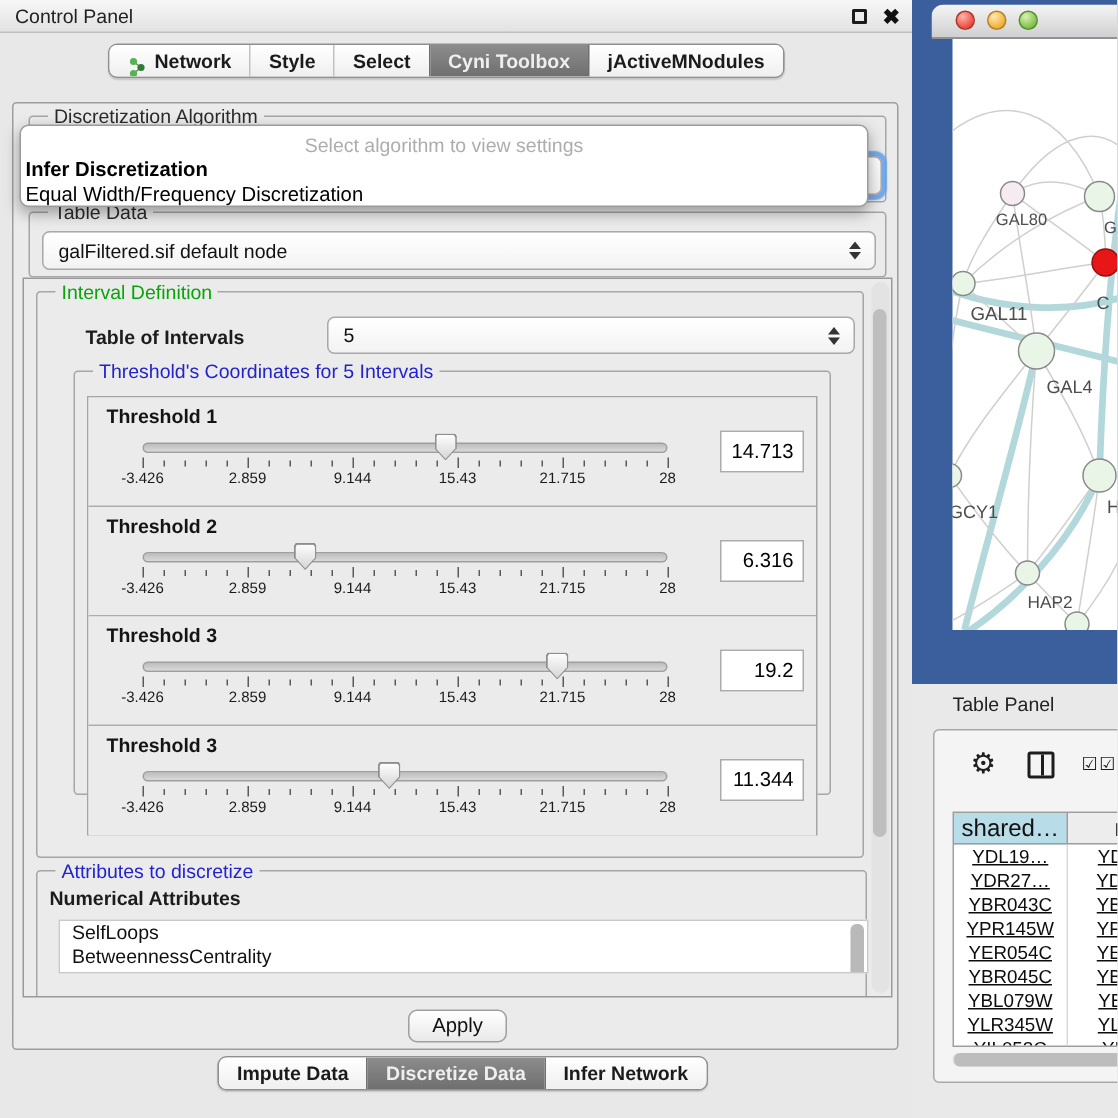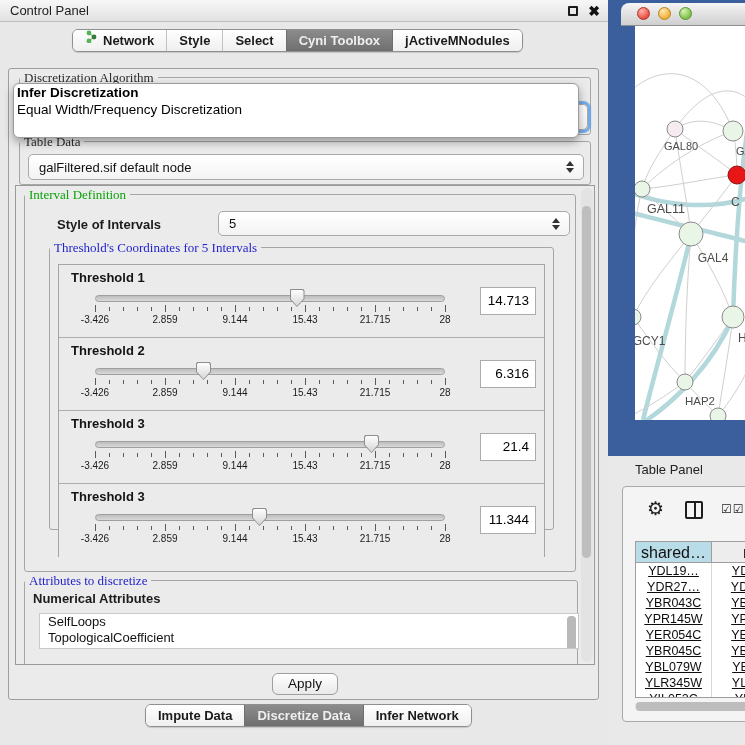--- a/index.html
+++ b/index.html
@@ -10,33 +10,33 @@
   
   .titlebar { position:absolute; left:0; top:0; width:608px; height:22px;
     background:linear-gradient(#F7F7F7,#E2E2E2); border-bottom:1px solid #BDBDBD; }
   .titlebar .title { position:absolute; left:10px; top:0; line-height:22px; font-size:13px; color:#222; }
   .win-float { position:absolute; right:30px; top:6px; width:10px; height:10px; border:2px solid #1b1b1b; border-radius:1px; }
   .win-close { position:absolute; right:8px; top:1px; font-size:14px; font-weight:bold; color:#111; line-height:20px; }
 
   
   .seg-tabs { position:absolute; display:flex; height:23px; border:1px solid #8F8F8F;
     border-radius:6px; overflow:hidden; background:#FBFBFB; box-shadow:0 1px 1px rgba(0,0,0,.15); }
-  .seg { display:flex; align-items:flex-start; gap:5px; padding:0 12px; font-size:13px; font-weight:bold;
+  .seg { display:flex; align-items:flex-end; gap:5px; padding:0 12px; font-size:13px; font-weight:bold;
     color:#1b1b1b; line-height:21px; background:linear-gradient(#FFFFFF,#EFEFEF); white-space:nowrap; }
   .seg + .seg { border-left:1px solid #C2C2C2; }
   .seg.active { background:linear-gradient(#8C8C8C,#6F6F6F); color:#EFEFEF; border-left-color:#6F6F6F; }
   .seg.active + .seg { border-left-color:#6F6F6F; }
 
   
   .main-panel { position:absolute; left:8px; top:68px; width:591px; height:632px;
     border:1px solid #9E9E9E; border-radius:3px; background:#EBEBEB; }
 
   .fieldset { position:absolute; border:1px solid #A6A6A6; border-radius:3px; }
-  .legend { position:absolute; top:-8px; left:0; padding:0 4px; background:#EBEBEB;
-    font-size:13px; color:#2b2b2b; white-space:nowrap;font-family:Liberation Serif, serif; }
+  .legend { position:absolute; top:-8px; left:12px; padding:0 4px; background:#EBEBEB;
+    font-size:13px; color:#2b2b2b; white-space:nowrap; }
   .legend.green { color:#08A408; }
   .legend.blue { color:#2323CD; }
 
   .combo { position:absolute; background:linear-gradient(#FFFFFF,#F3F3F3);
     border:1px solid #A9A9A9; border-radius:5px; font-size:13px; color:#111;
     display:flex; align-items:center; padding-left:10px; }
   .combo .stepper { position:absolute; right:9px; top:50%; transform:translateY(-50%);
     display:flex; flex-direction:column; gap:2px; }
   .combo .stepper i { display:block; width:0; height:0; border-left:4px solid transparent; border-right:4px solid transparent; }
   .combo .stepper i.up { border-bottom:5px solid #333; }
@@ -164,40 +164,41 @@
       <span class="legend">Discretization Algorithm</span>
       <div class="combo focus-ring" style="left:8px; top:26px; width:560px; height:26px;">
         <span class="stepper">
             <i class="up"></i>
             <i class="down"></i>
           </span>
       </div>
     </div>
 
     <div class="popup">
+      <div class="hint">Select algorithm to view settings</div>
       <div class="opt bold">Infer Discretization</div>
       <div class="opt">Equal Width/Frequency Discretization</div>
     </div>
 
     <div class="fieldset" style="left:10px; top:72px; width:572px; height:44px;">
       <span class="legend">Table Data</span>
       <div class="combo" style="left:8px; top:12px; width:556px; height:26px;">
         <span>galFiltered.sif default node</span>
         <span class="stepper">
             <i class="up"></i>
             <i class="down"></i>
           </span>
       </div>
     </div>
 
     <div class="scrollpane">
 
       <div class="fieldset" style="left:8px; top:8px; width:552px; height:378px;">
         <span class="legend green">Interval Definition</span>
-        <span style="position:absolute; left:32px; top:22px; font-size:13px; font-weight:bold;">Style of Intervals</span>
+        <span style="position:absolute; left:32px; top:22px; font-size:13px; font-weight:bold;">Table of Intervals</span>
         <div class="combo" style="left:193px; top:16px; width:352px; height:25px;">
           <span>5</span>
           <span class="stepper">
               <i class="up"></i>
               <i class="down"></i>
             </span>
         </div>
 
         <div class="fieldset" style="left:24px; top:52px; width:505px; height:283px;">
           <span class="legend blue">Threshold's Coordinates for 5 Intervals</span>
@@ -313,21 +314,21 @@
                 <div class="tick major" style="left: 386px;"></div>
                 <div class="scale-lbl" style="left: 36px;">-3.426</div>
                 <div class="scale-lbl" style="left: 106px;">2.859</div>
                 <div class="scale-lbl" style="left: 176px;">9.144</div>
                 <div class="scale-lbl" style="left: 246px;">15.43</div>
                 <div class="scale-lbl" style="left: 316px;">21.715</div>
                 <div class="scale-lbl" style="left: 386px;">28</div>
                 <div class="handle-o" style="left: 304.994px;">
                   <div class="handle-i"></div>
                 </div>
-                <div class="thr-value">21.4</div>
+                <div class="thr-value">19.2</div>
               </div>
               <div class="thr-box">
                 <div class="thr-label">Threshold 3</div>
                 <div class="track"></div>
                 <div class="tick major" style="left: 36px;"></div>
                 <div class="tick minor" style="left: 50px;"></div>
                 <div class="tick minor" style="left: 64px;"></div>
                 <div class="tick minor" style="left: 78px;"></div>
                 <div class="tick minor" style="left: 92px;"></div>
                 <div class="tick major" style="left: 106px;"></div>
@@ -365,21 +366,20 @@
             </div>
         </div>
       </div>
 
       <div class="fieldset" style="left:8px; top:394px; width:554px; height:100px;">
         <span class="legend blue">Attributes to discretize</span>
         <span style="position:absolute; left:8px; top:10px; font-size:13px; font-weight:bold;">Numerical Attributes</span>
         <div class="attr-list" id="attr-list">
 
         <div class="attr-item">SelfLoops</div>
-            <div class="attr-item">TopologicalCoefficient</div>
             <div class="attr-item">BetweennessCentrality</div>
             <div class="attr-sb">
               <div class="thumb"></div>
             </div>
           </div>
       </div>
 
       <div class="vsb">
           <div class="thumb"></div>
         </div>

